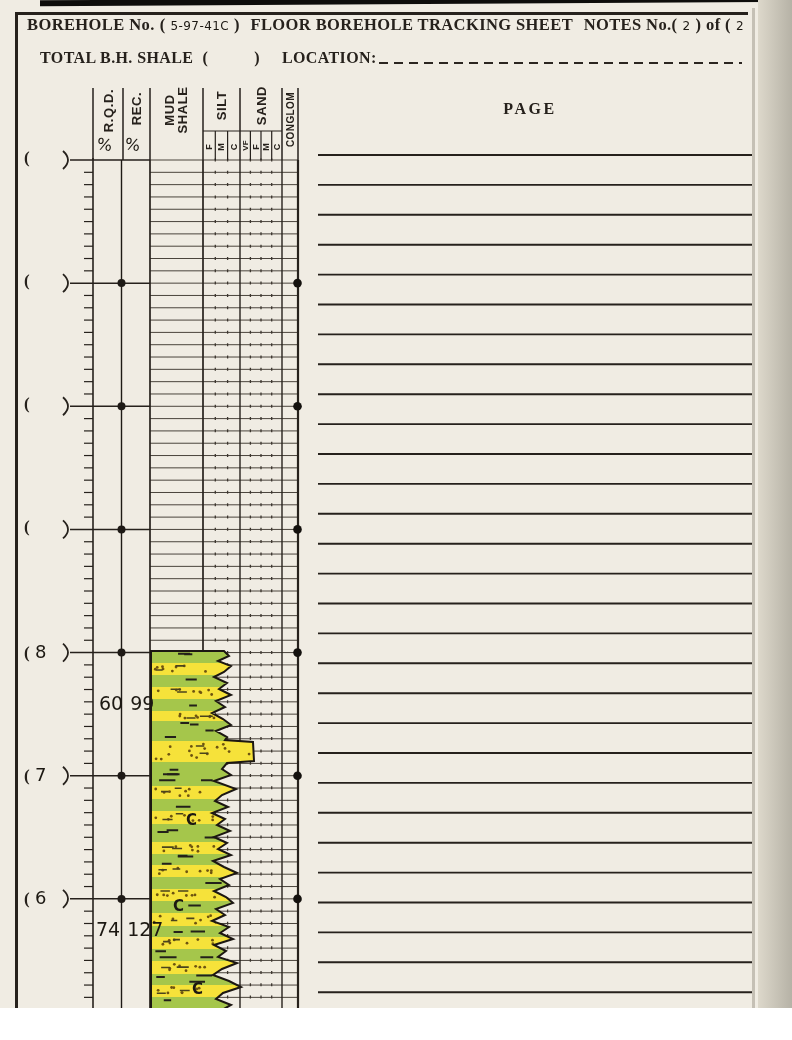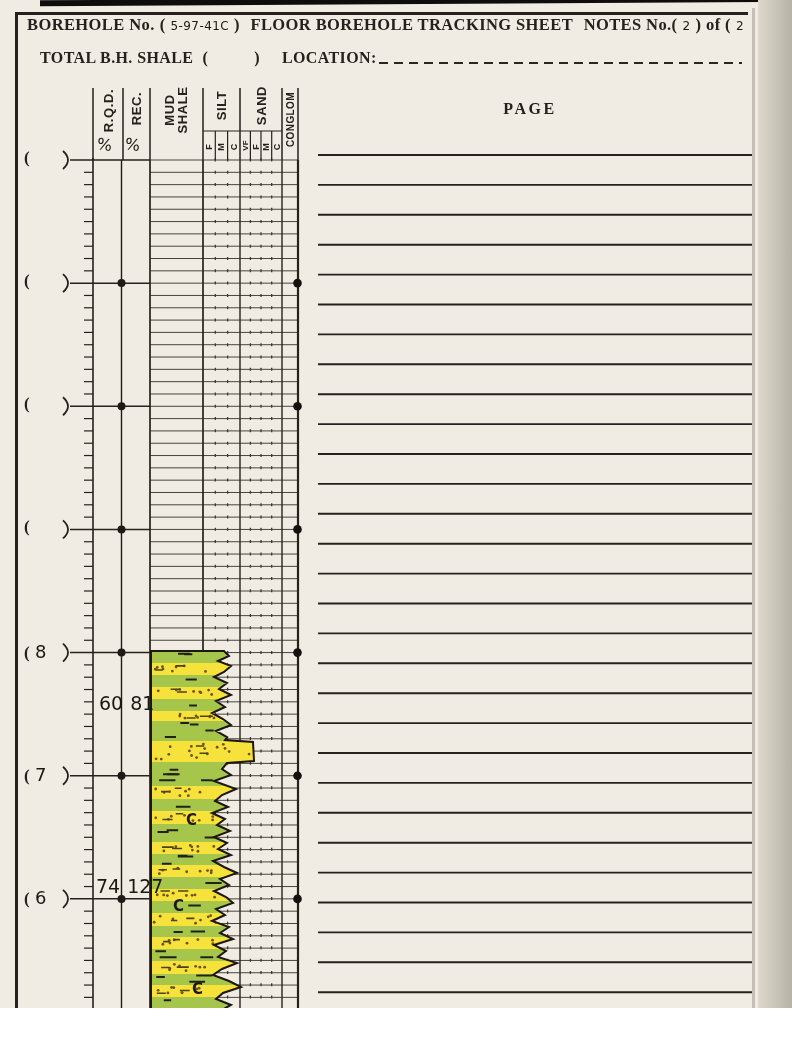--- a/index.html
+++ b/index.html
@@ -557,23 +557,23 @@
     <span class="op">(</span>
     <span class="num hand">6</span>
     </div>
   <div class="depth-label" style="left:24px;top:1010px;">
     <span class="op">(</span>
     <span class="num hand">5</span>
     </div>
 
   <div class="meas hand" style="left:99px;top:692px;">
     <span>60</span>
-    <span>81</span>
+    <span>99</span>
   </div>
-  <div class="meas hand" style="left:96px;top:875px;">
+  <div class="meas hand" style="left:96px;top:918px;">
     <span>74</span>
     <span>127</span>
   </div>
 
   <span class="litho-c hand" style="left:186px;top:811px;">C</span>
   <span class="litho-c hand" style="left:173px;top:897px;">C</span>
   <span class="litho-c hand" style="left:192px;top:980px;">C</span>
 </div>
 
 </body></html>

